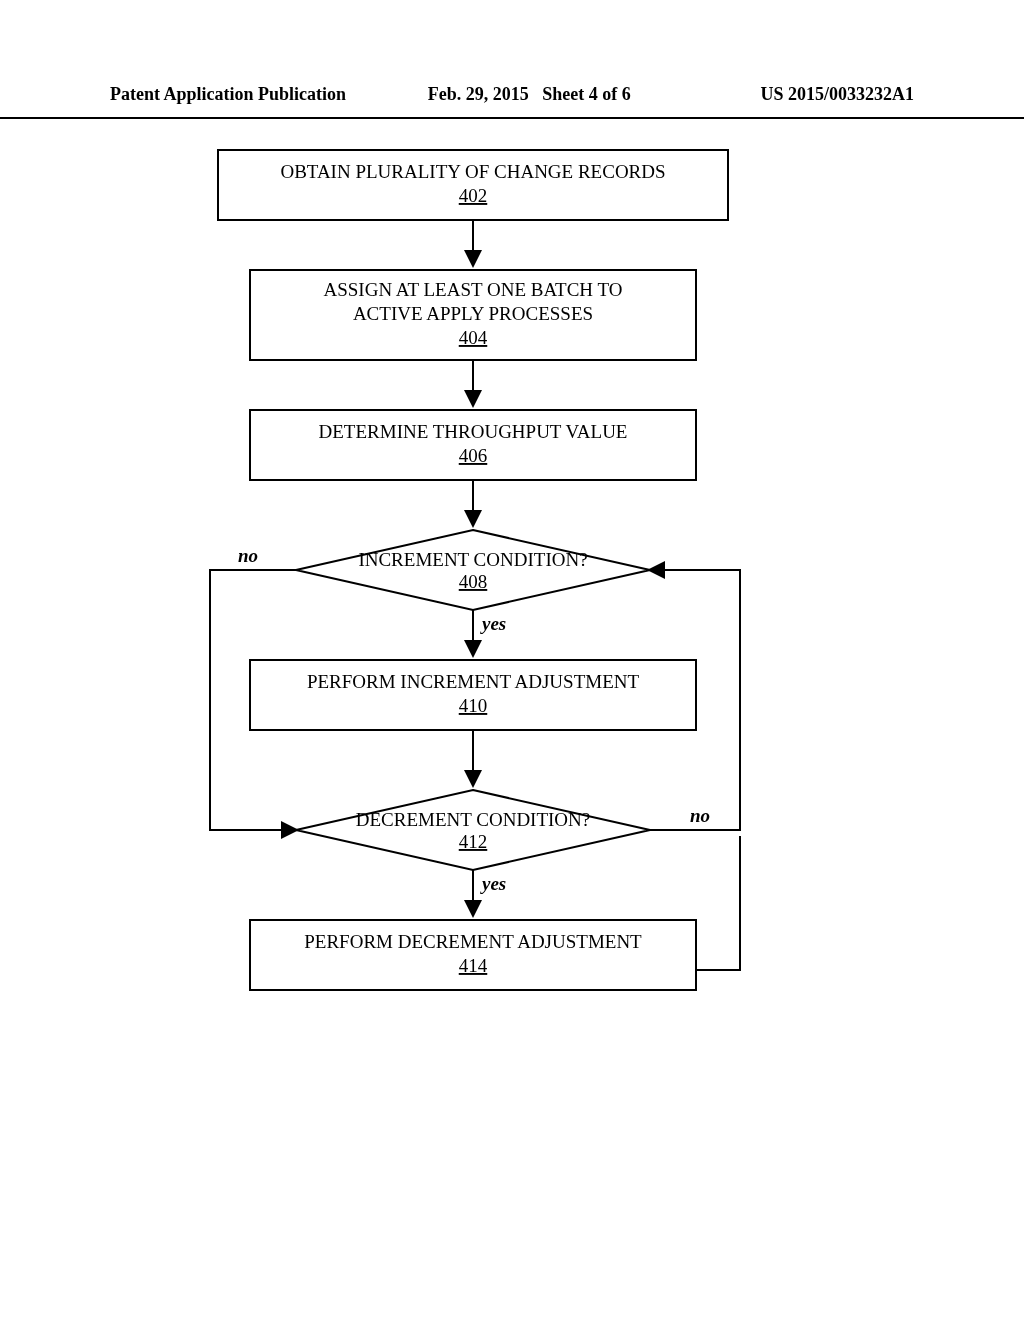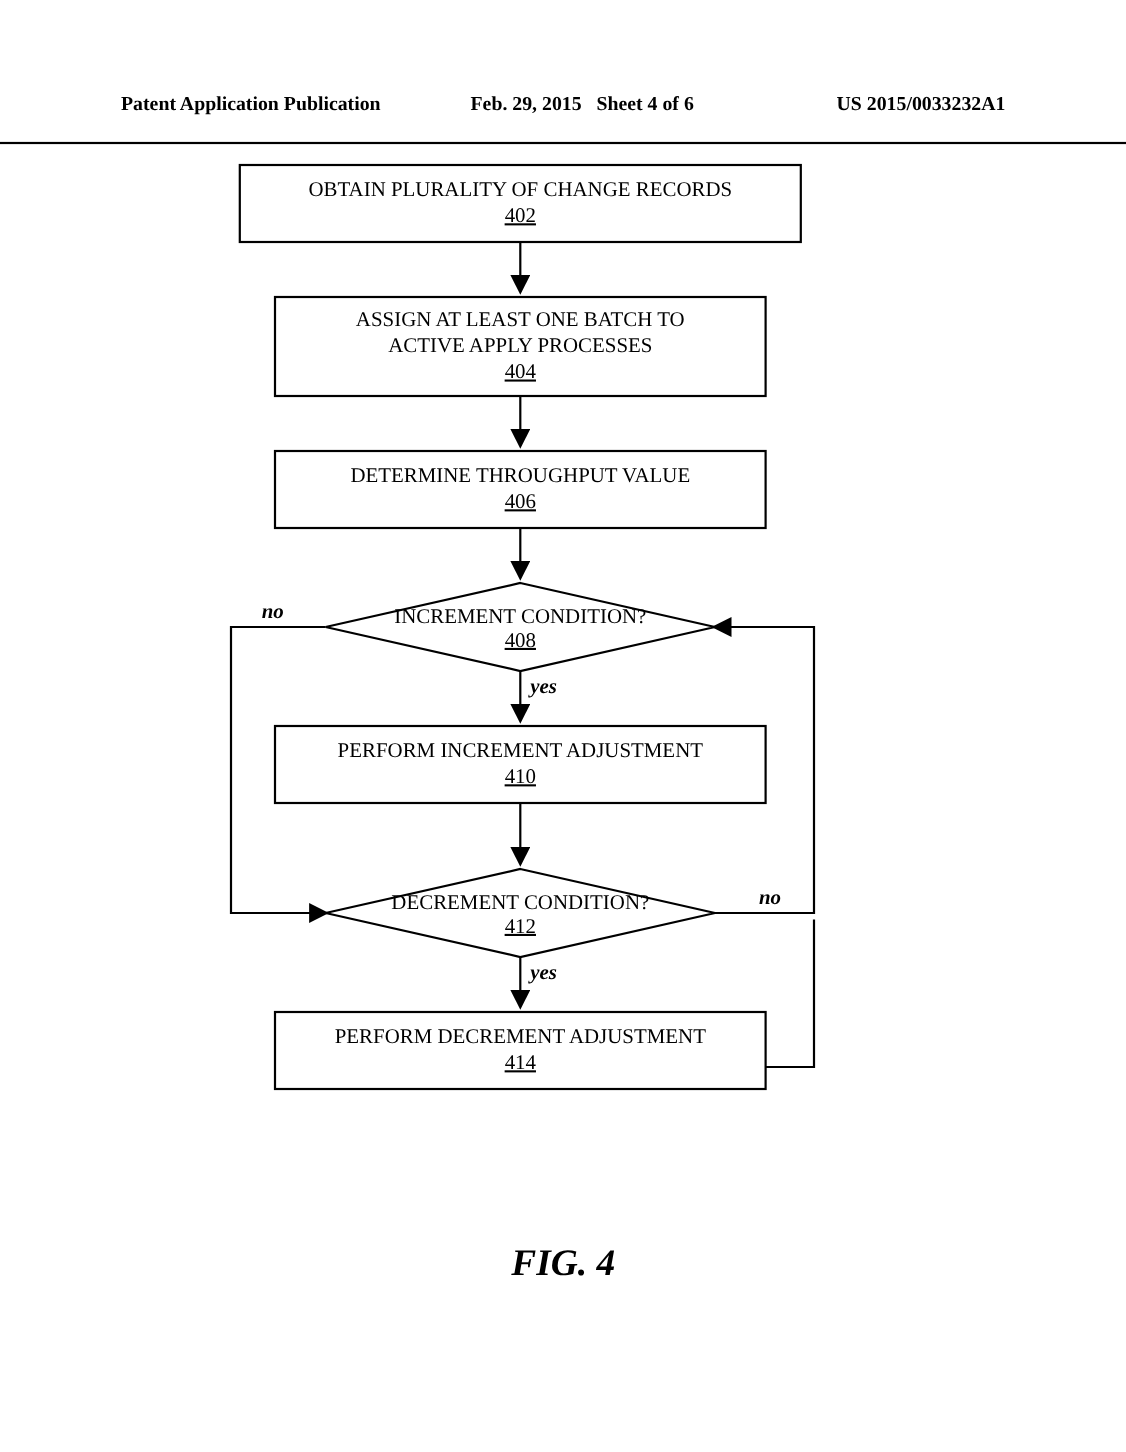--- a/index.html
+++ b/index.html
@@ -13,21 +13,21 @@
     width: 1024px;
     height: 1320px;
     position: relative;
     box-sizing: border-box;
   }
   .header {
     position: absolute;
     top: 84px;
     left: 0;
     width: 100%;
-    padding: 0 110px 24px 110px;
+    padding: 0 110px 12px 110px;
     box-sizing: border-box;
     display: flex;
     justify-content: space-between;
     align-items: baseline;
     font-size: 18px;
     font-weight: bold;
     border-bottom: 2px solid #000;
   }
   .header .left  { flex: 0 0 auto; }
   .header .mid   { flex: 0 0 auto; }
@@ -142,14 +142,13 @@
       <line x1="473" y1="740" x2="473" y2="785" stroke="#000" stroke-width="2" marker-end="url(#arrow)"></line>
 
       <rect x="250" y="790" width="446" height="70" fill="#fff" stroke="#000" stroke-width="2"></rect>
       <text class="box-text" x="473" y="818">PERFORM DECREMENT ADJUSTMENT</text>
       <text class="ref" x="473" y="842">414</text>
 
       <polyline points="696,840 740,840 740,706" fill="none" stroke="#000" stroke-width="2"></polyline>
     </svg>
   </div>
 
-  <div class="fig">FIG. 4</div>
 </div>
 
 </body></html>

